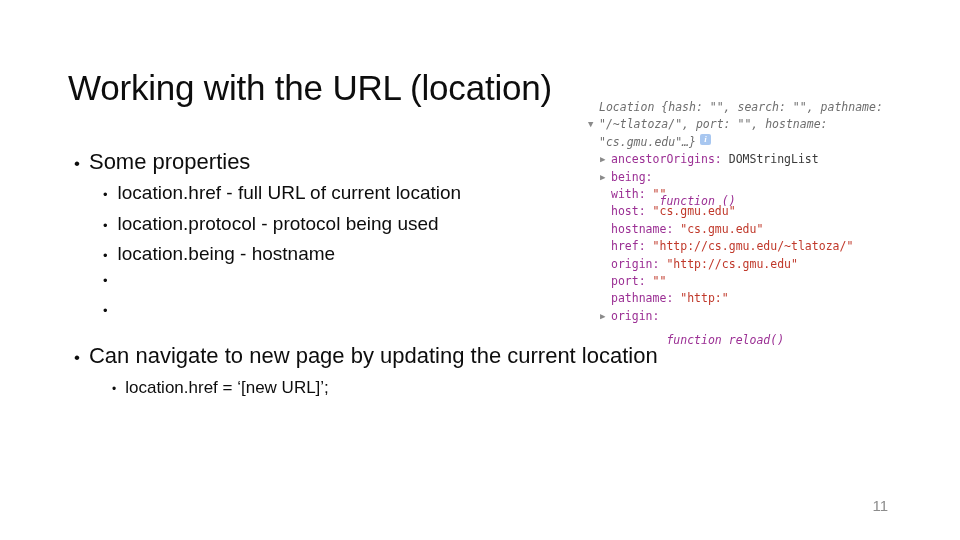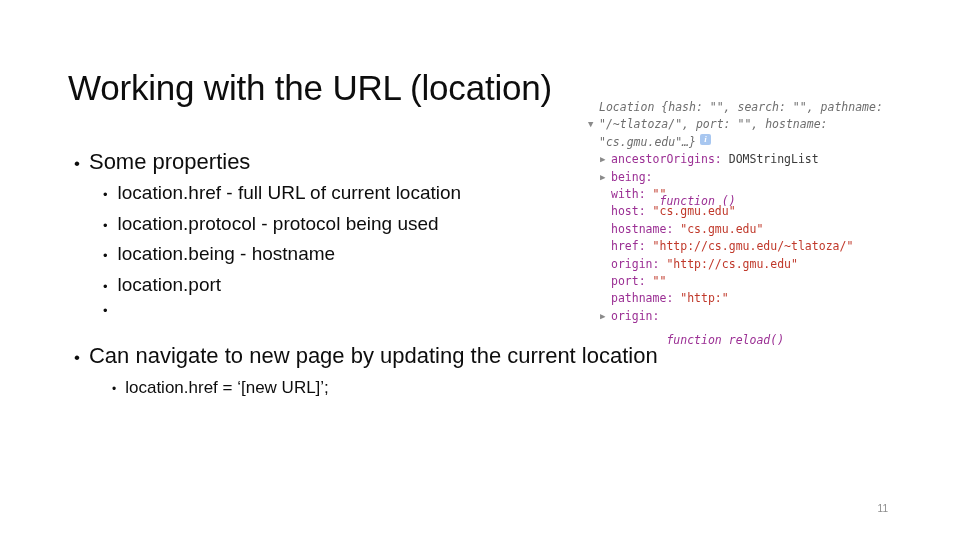--- a/index.html
+++ b/index.html
@@ -121,21 +121,21 @@
     text-align: center;
     vertical-align: 1px;
     margin-left: 4px;
   }
 
   
   #page-number {
     position: absolute;
     right: 72px;
     bottom: 26px;
-    font-size: 10px;
+    font-size: 15px;
     color: #8c8c8c;
   }
 </style>
 </head>
 <body>
 
 <div id="slide">
 
   <div id="slide-title">Working with the URL (location)</div>
 
@@ -152,21 +152,20 @@
     <div class="bullet-l2">
       <span class="dot">•</span>
       <span>location.protocol - protocol being used</span>
     </div>
     <div class="bullet-l2">
       <span class="dot">•</span>
       <span>location.being - hostname</span>
     </div>
     <div class="bullet-l2">
       <span class="dot">•</span>
-      <span>location.port</span>
     </div>
     <div class="bullet-l2">
       <span class="dot">•</span>
     </div>
   </div>
 
   <div class="bullet-l1" id="bullet-can-navigate">
     <span class="dot">•</span>
     <span>Can navigate to new page by updating the current location</span>
   </div>

